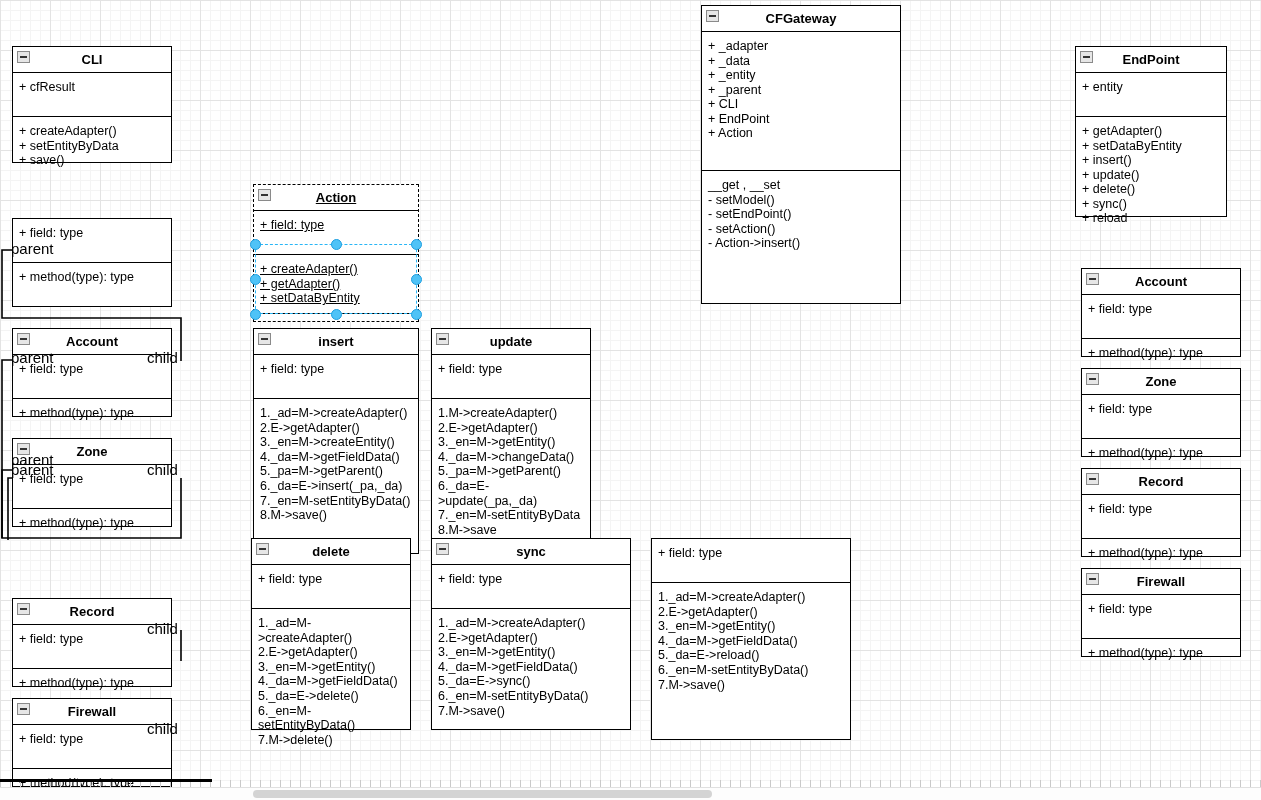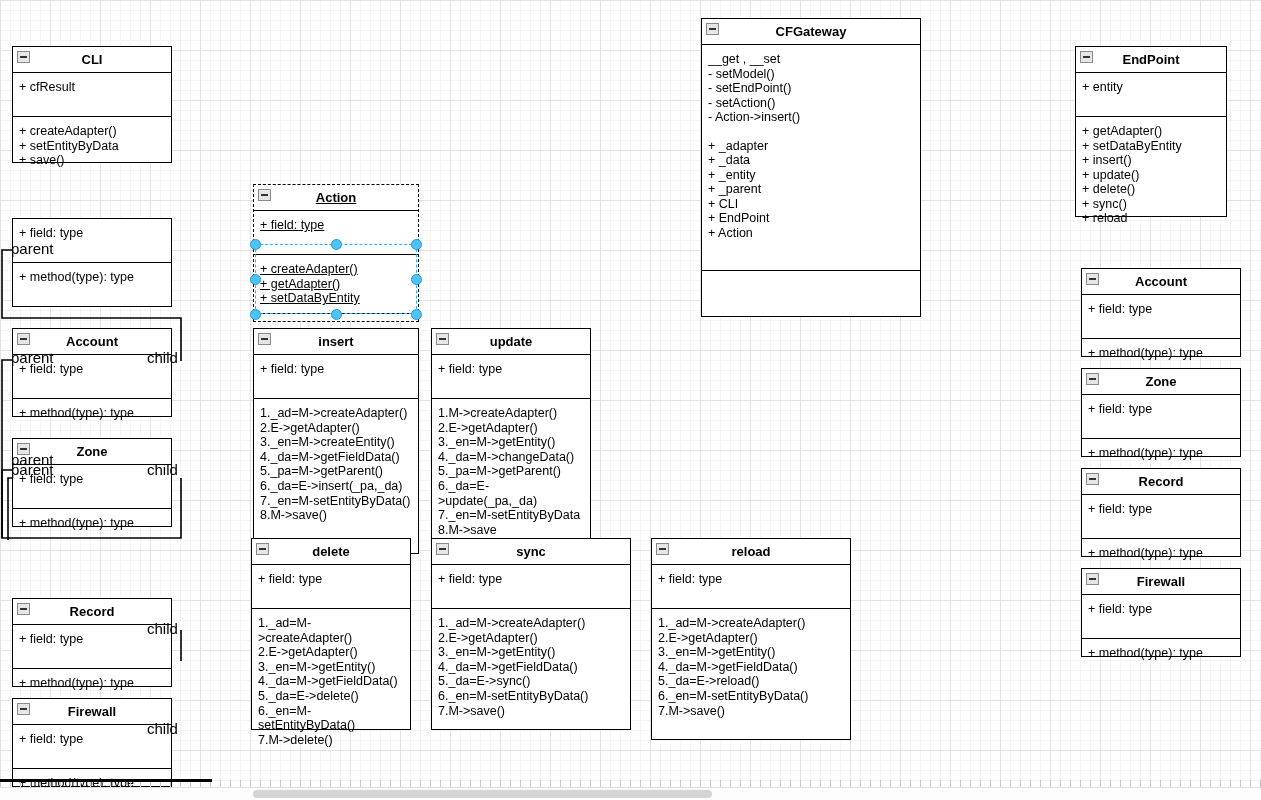--- a/index.html
+++ b/index.html
@@ -240,51 +240,47 @@
     <div class="sect last tall">1._ad=M-&gt;createAdapter()
 2.E-&gt;getAdapter()
 3._en=M-&gt;getEntity()
 4._da=M-&gt;getFieldData()
 5._da=E-&gt;sync()
 6._en=M-setEntityByData()
 7.M-&gt;save()</div>
   </div>
 
   <div class="uml" style="left:651px;top:538px;width:200px;height:202px;">
-    <div class="hdr">
-      <span class="minus"></span>
-      <span>reload</span>
-    </div>
     <div class="sect" style="height:29px;">+ field: type</div>
     <div class="sect last tall">1._ad=M-&gt;createAdapter()
 2.E-&gt;getAdapter()
 3._en=M-&gt;getEntity()
 4._da=M-&gt;getFieldData()
 5._da=E-&gt;reload()
 6._en=M-setEntityByData()
 7.M-&gt;save()</div>
   </div>
 
-  <div class="uml" style="left:701px;top:18px;width:220px;height:299px;">
+  <div class="uml" style="left:701px;top:5px;width:200px;height:299px;">
     <div class="hdr">
       <span class="minus"></span>
       <span>CFGateway</span>
     </div>
-    <div class="sect last">__get , __set
-- setModel()
-- setEndPoint()
-- setAction()
-- Action-&gt;insert()</div>
     <div class="sect" style="height:124px;">+ _adapter
 + _data
 + _entity
 + _parent
 + CLI
 + EndPoint
 + Action</div>
+    <div class="sect last">__get , __set
+- setModel()
+- setEndPoint()
+- setAction()
+- Action-&gt;insert()</div>
   </div>
 
   <div class="uml" style="left:1075px;top:46px;width:152px;height:171px;">
     <div class="hdr">
       <span class="minus"></span>
       <span>EndPoint</span>
     </div>
     <div class="sect" style="height:29px;">+  entity</div>
     <div class="sect last">+ getAdapter()
 + setDataByEntity

